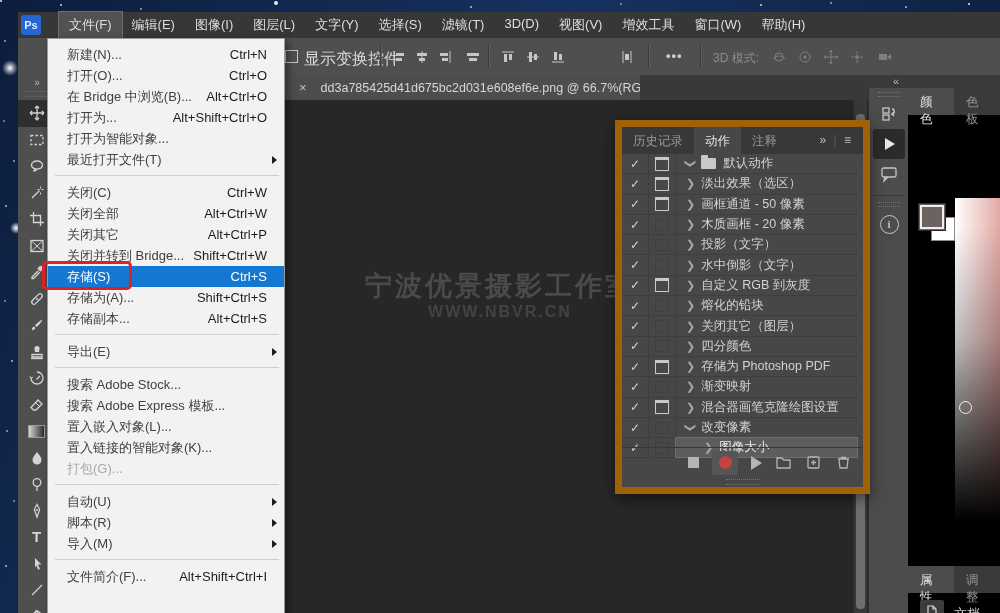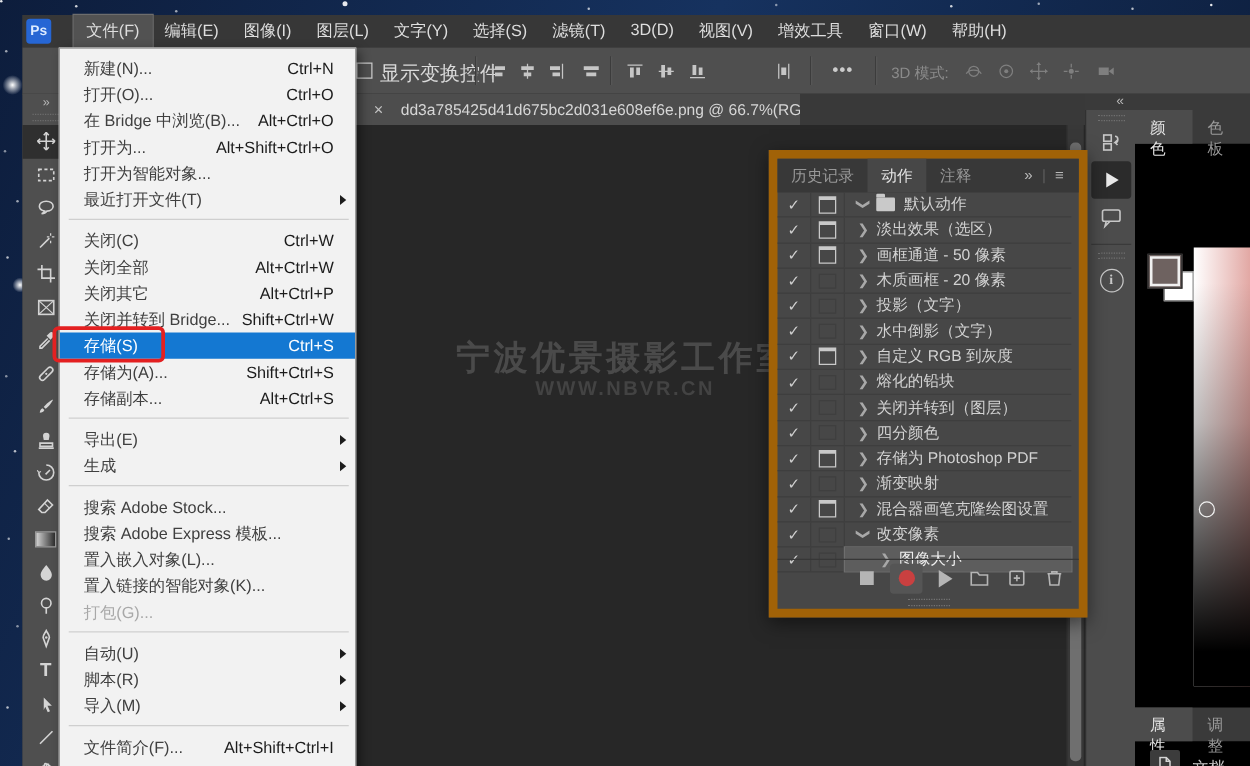--- a/index.html
+++ b/index.html
@@ -551,21 +551,21 @@
               <span class="alabel">熔化的铅块</span>
             </div>
           </div>
           <div class="arow">
             <div class="acell-chk">✓</div>
             <div class="acell-mod">
               <span class="modbox off"></span>
             </div>
             <div class="acell-c">
               <span class="acaret">❯</span>
-              <span class="alabel">关闭并转到（图层）</span>
+              <span class="alabel">关闭其它（图层）</span>
             </div>
           </div>
           <div class="arow">
             <div class="acell-chk">✓</div>
             <div class="acell-mod">
               <span class="modbox off"></span>
             </div>
             <div class="acell-c">
               <span class="acaret">❯</span>
               <span class="alabel">四分颜色</span>
@@ -694,24 +694,20 @@
         </div>
         <div class="fitem">
           <span class="fl">存储副本...</span>
           <span class="fs">Alt+Ctrl+S</span>
         </div>
         <div class="fsep"></div>
         <div class="fitem">
           <span class="fl">导出(E)</span>
           <span class="farr"></span>
         </div>
-        <div class="fitem">
-          <span class="fl">生成</span>
-          <span class="farr"></span>
-        </div>
         <div class="fsep"></div>
         <div class="fitem">
           <span class="fl">搜索 Adobe Stock...</span>
         </div>
         <div class="fitem">
           <span class="fl">搜索 Adobe Express 模板...</span>
         </div>
         <div class="fitem">
           <span class="fl">置入嵌入对象(L)...</span>
         </div>

